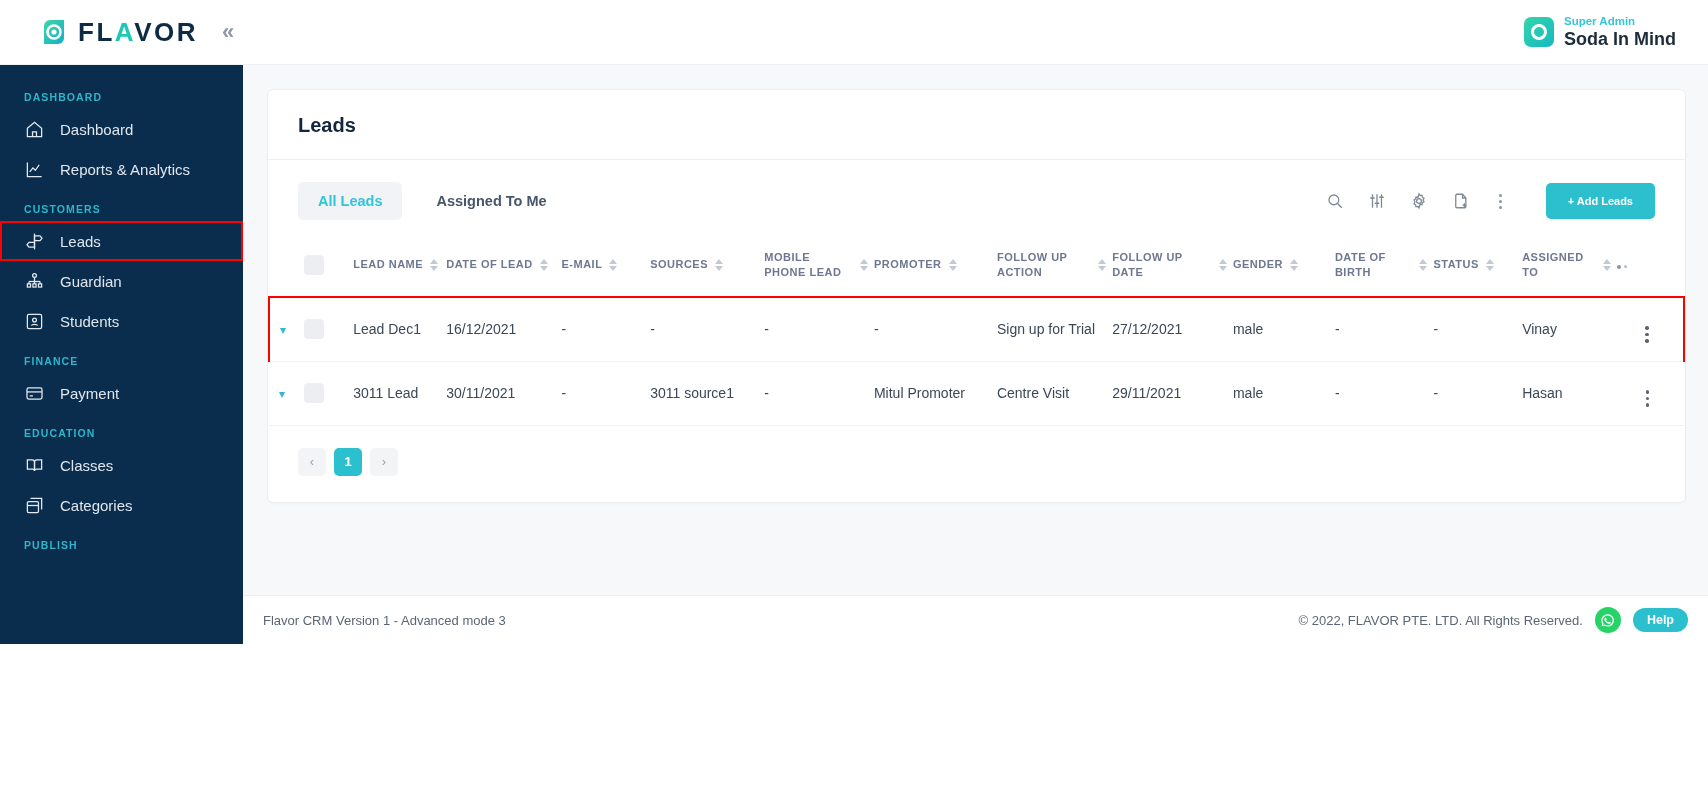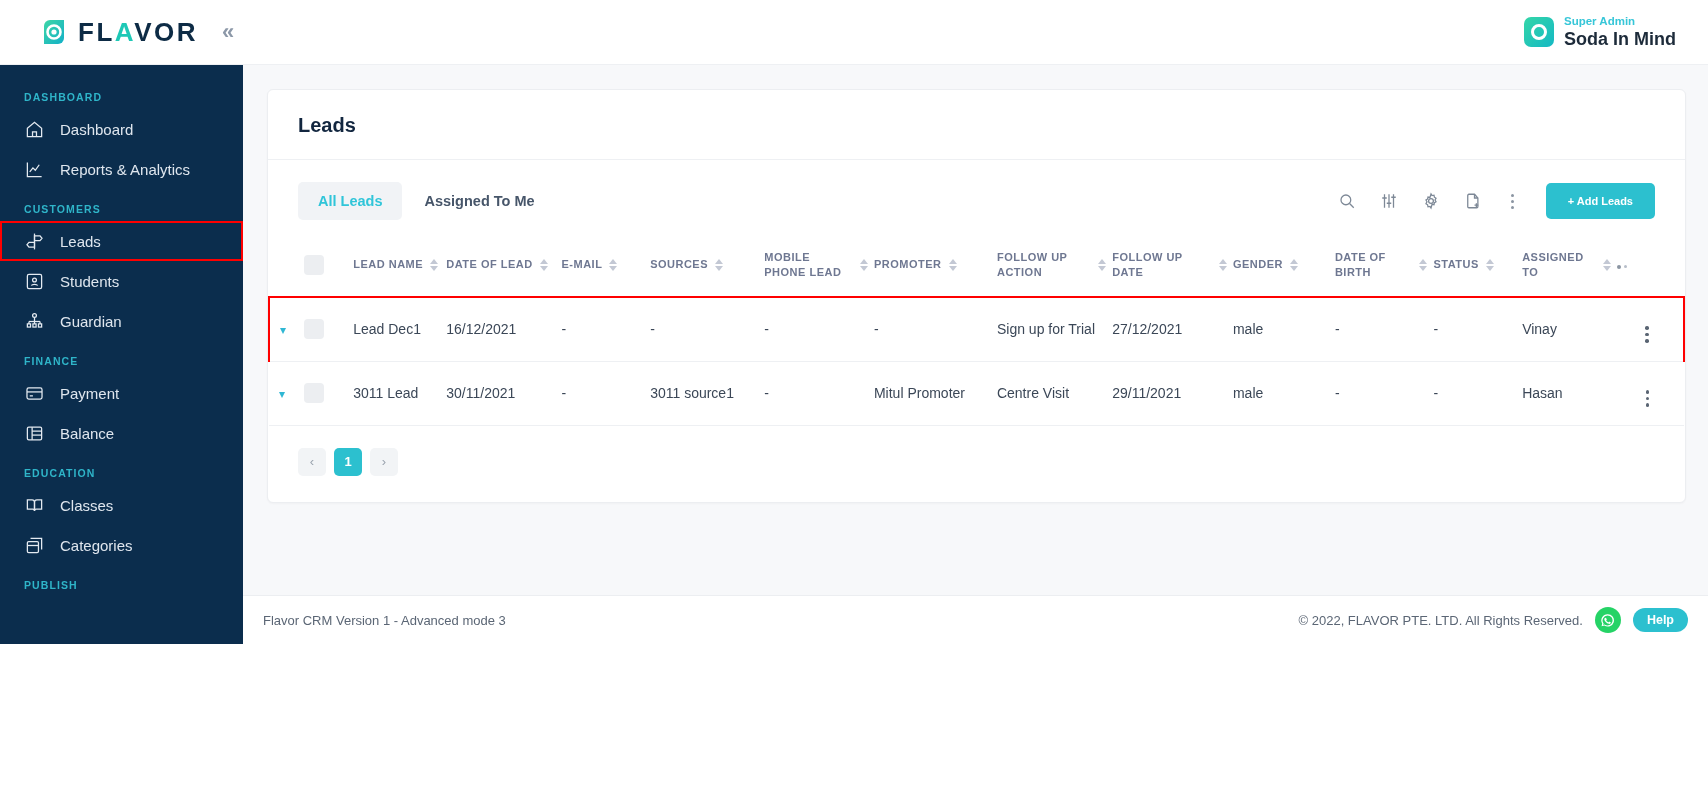--- a/index.html
+++ b/index.html
@@ -76,21 +76,21 @@
   .card {
     background: #ffffff; border: 1px solid #eceef1; border-radius: 6px;
     box-shadow: 0 1px 2px rgba(16,24,40,.03);
   }
   .card-head {
     padding: 24px 30px 22px; border-bottom: 1px solid #eef0f3;
   }
   .card-title { font-size: 20px; font-weight: 700; color: #12263f; }
 
   .toolbar {
-    display: flex; align-items: center; padding: 22px 30px 14px; gap: 4px;
+    display: flex; align-items: center; padding: 22px 30px 14px; gap: 16px;
   }
   .tab-pill {
     padding: 11px 20px; border-radius: 5px; font-size: 14.5px; font-weight: 700;
     color: #30c5d9; background: #f1f3f6; cursor: pointer; white-space: nowrap;
   }
   .tab-plain {
     padding: 11px 18px; font-size: 14.5px; font-weight: 700;
     color: #47566a; cursor: pointer; white-space: nowrap;
   }
   .toolbar-spacer { flex: 1; }
@@ -239,65 +239,54 @@
               <path d="M12 2v20"></path>
               <path d="M12 5h7l2.5 3L19 11h-7z"></path>
               <path d="M12 13H5l-2.5 3L5 19h7z"></path>
             </svg>
         </span>
         <span>Leads</span>
       </div>
       <div class="side-item">
         <span class="side-icon">
           <svg viewBox="0 0 24 24">
-              <rect x="3" y="3" width="18" height="18" rx="2"></rect>
-              <circle cx="12" cy="10" r="2.4"></circle>
-              <path d="M8 17c1-2 7-2 8 0"></path>
-            </svg>
-        </span>
-        <span>Students</span>
-      </div>
-      <div class="side-item">
-        <span class="side-icon">
-          <svg viewBox="0 0 24 24">
               <circle cx="12" cy="4.5" r="2.4"></circle>
               <path d="M12 7v5"></path>
               <path d="M5 12h14"></path>
               <path d="M5 12v3"></path>
               <path d="M19 12v3"></path>
               <path d="M12 12v3"></path>
               <rect x="3" y="15" width="4" height="4"></rect>
               <rect x="10" y="15" width="4" height="4"></rect>
               <rect x="17" y="15" width="4" height="4"></rect>
             </svg>
         </span>
         <span>Guardian</span>
       </div>
+      <div class="side-item">
+        <span class="side-icon">
+          <svg viewBox="0 0 24 24">
+              <rect x="3" y="3" width="18" height="18" rx="2"></rect>
+              <circle cx="12" cy="10" r="2.4"></circle>
+              <path d="M8 17c1-2 7-2 8 0"></path>
+            </svg>
+        </span>
+        <span>Students</span>
+      </div>
 
       <div class="side-group-label">FINANCE</div>
       <div class="side-item">
         <span class="side-icon">
           <svg viewBox="0 0 24 24">
               <rect x="2.5" y="5" width="19" height="14" rx="2.2"></rect>
               <path d="M2.5 10h19"></path>
               <path d="M6 15h4"></path>
             </svg>
         </span>
         <span>Payment</span>
-      </div>
-      <div class="side-item">
-        <span class="side-icon">
-          <svg viewBox="0 0 24 24">
-              <rect x="3" y="4" width="18" height="16" rx="1.8"></rect>
-              <path d="M9 4v16"></path>
-              <path d="M9 9h12"></path>
-              <path d="M9 14h12"></path>
-            </svg>
-        </span>
-        <span>Balance</span>
       </div>
 
       <div class="side-group-label">EDUCATION</div>
       <div class="side-item">
         <span class="side-icon">
           <svg viewBox="0 0 24 24">
               <path d="M3 5h6a3 3 0 0 1 3 3v11a2.4 2.4 0 0 0-2.4-2.4H3z"></path>
               <path d="M21 5h-6a3 3 0 0 0-3 3v11a2.4 2.4 0 0 1 2.4-2.4H21z"></path>
             </svg>
         </span>

